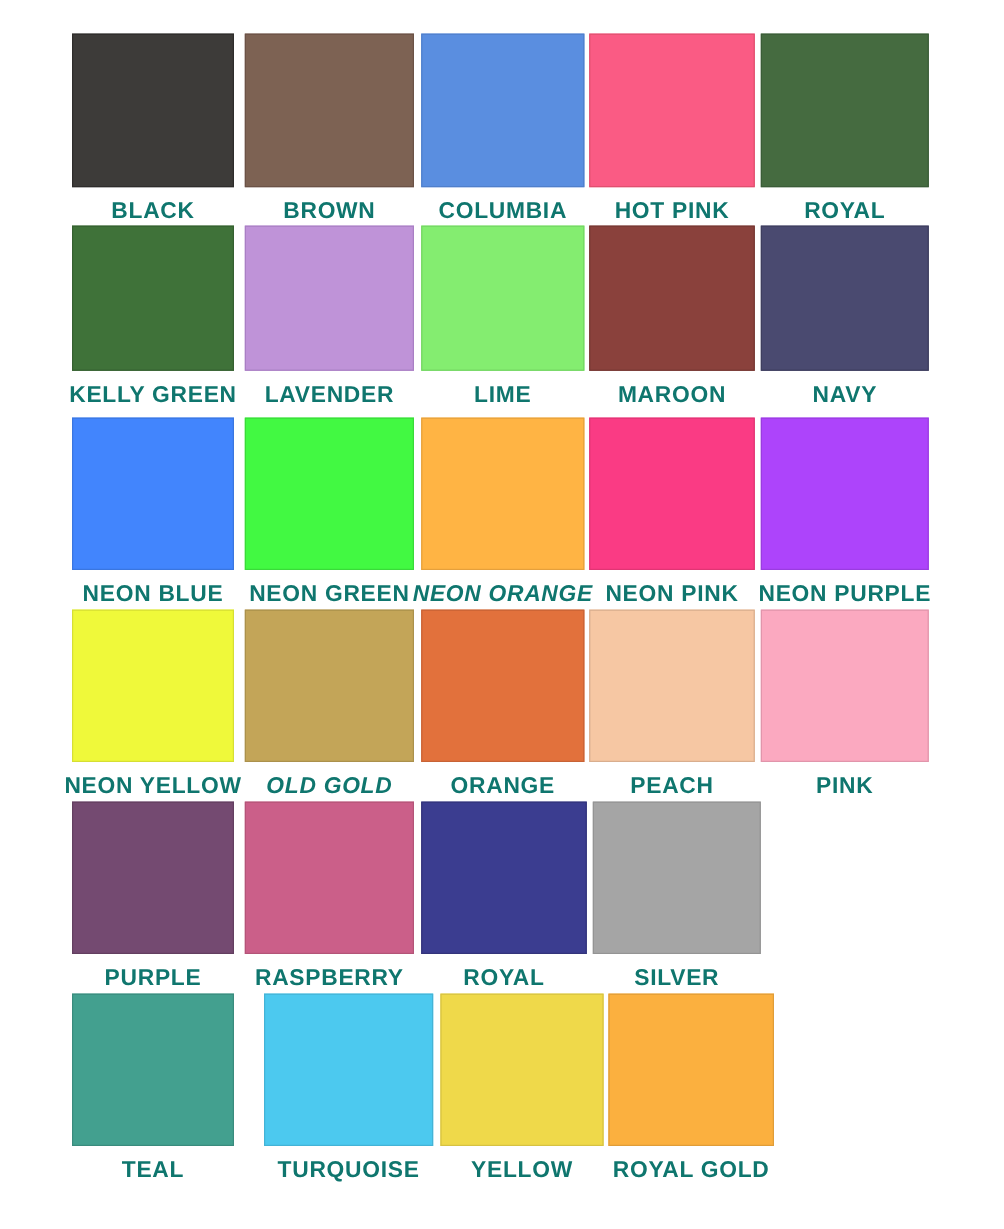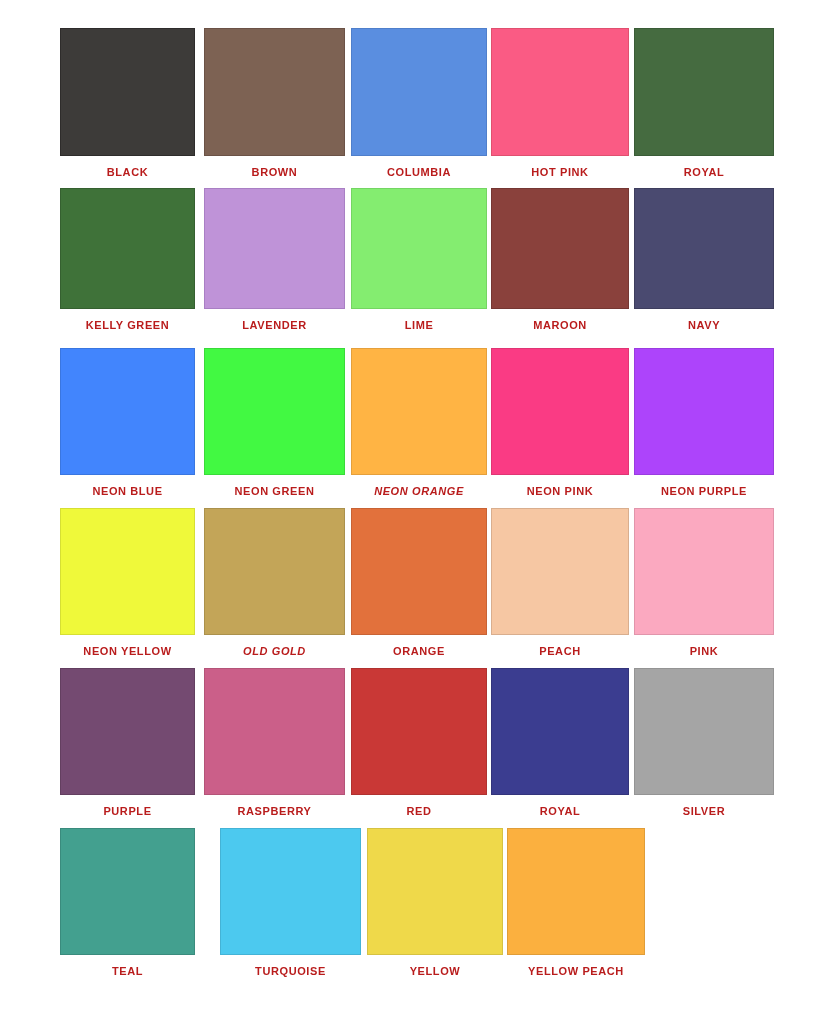--- a/index.html
+++ b/index.html
@@ -50,23 +50,23 @@
     position: relative;
   }
 
   .swatch-chip {
     box-sizing: border-box;
     display: block;
   }
 
   .swatch-label {
     font-family: "Liberation Sans", sans-serif;
-    font-size: 11px;
+    font-size: 19px;
     font-weight: bold;
-    color: #b91c1c;
+    color: #0f766e;
     letter-spacing: 0.6px;
     text-align: right;
     white-space: nowrap;
     line-height: 1;
     padding-top: 11px;
   }
 </style>
 </head>
 <body>
 
@@ -162,24 +162,20 @@
       </div>
       <div class="swatch-row">
         <div class="swatch-cell" style="margin-left: 60px; margin-right: 9px; width: 135px;">
           <div class="swatch-chip" style="width: 135px; height: 127px; background: rgb(116, 74, 113); border: 1px solid rgb(99, 63, 96);"></div>
           <div class="swatch-label">PURPLE</div>
         </div>
         <div class="swatch-cell" style="margin-left: 0px; margin-right: 6px; width: 141px;">
           <div class="swatch-chip" style="width: 141px; height: 127px; background: rgb(203, 95, 137); border: 1px solid rgb(180, 84, 120);"></div>
           <div class="swatch-label">RASPBERRY</div>
         </div>
-        <div class="swatch-cell" style="margin-left: 0px; margin-right: 4px; width: 136px;">
-          <div class="swatch-chip" style="width: 136px; height: 127px; background: rgb(201, 56, 54); border: 1px solid rgb(176, 50, 48);"></div>
-          <div class="swatch-label">RED</div>
-        </div>
         <div class="swatch-cell" style="margin-left: 0px; margin-right: 5px; width: 138px;">
           <div class="swatch-chip" style="width: 138px; height: 127px; background: rgb(59, 61, 144); border: 1px solid rgb(51, 52, 123);"></div>
           <div class="swatch-label">ROYAL</div>
         </div>
         <div class="swatch-cell" style="margin-left: 0px; margin-right: 0px; width: 140px;">
           <div class="swatch-chip" style="width: 140px; height: 127px; background: rgb(165, 165, 165); border: 1px solid rgb(148, 148, 148);"></div>
           <div class="swatch-label">SILVER</div>
         </div>
       </div>
       <div class="swatch-row">
@@ -190,17 +186,17 @@
         <div class="swatch-cell" style="margin-left: 16px; margin-right: 6px; width: 141px;">
           <div class="swatch-chip" style="width: 141px; height: 127px; background: rgb(76, 201, 239); border: 1px solid rgb(68, 179, 214);"></div>
           <div class="swatch-label">TURQUOISE</div>
         </div>
         <div class="swatch-cell" style="margin-left: 0px; margin-right: 4px; width: 136px;">
           <div class="swatch-chip" style="width: 136px; height: 127px; background: rgb(239, 217, 74); border: 1px solid rgb(214, 194, 66);"></div>
           <div class="swatch-label">YELLOW</div>
         </div>
         <div class="swatch-cell" style="margin-left: 0px; margin-right: 5px; width: 138px;">
           <div class="swatch-chip" style="width: 138px; height: 127px; background: rgb(251, 176, 63); border: 1px solid rgb(224, 157, 56);"></div>
-          <div class="swatch-label">YELLOW PEACH</div>
+          <div class="swatch-label">ROYAL GOLD</div>
         </div>
       </div>
     </div>
 </div>
 
 </body></html>

